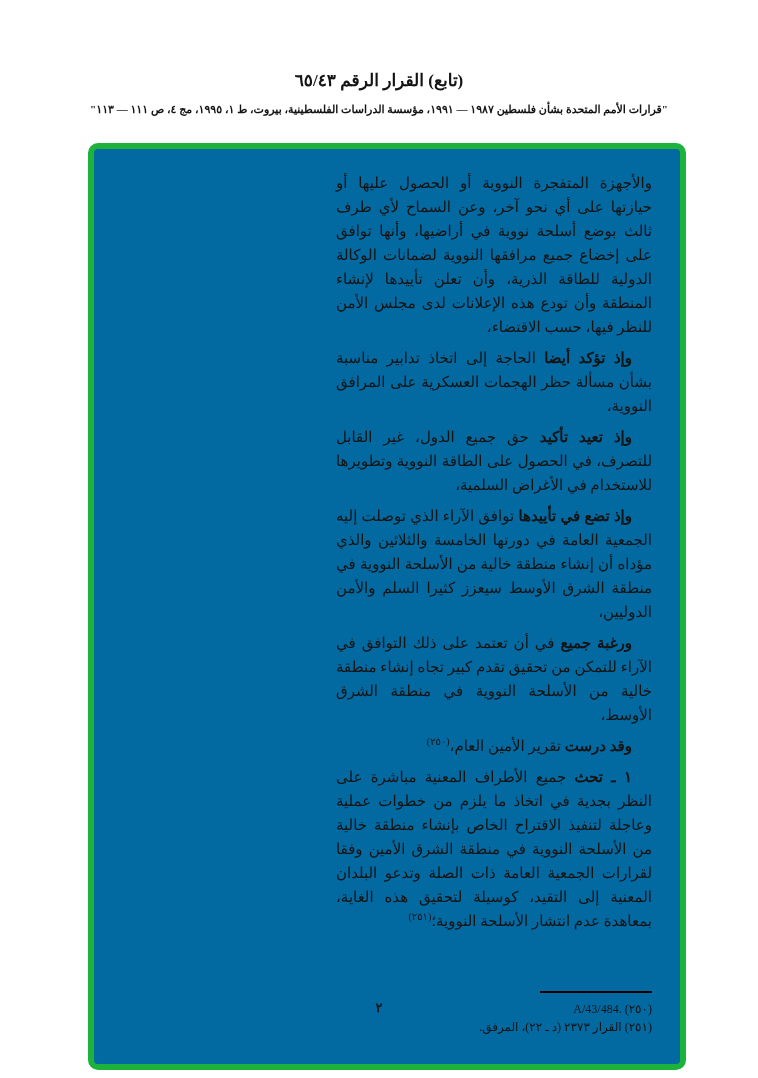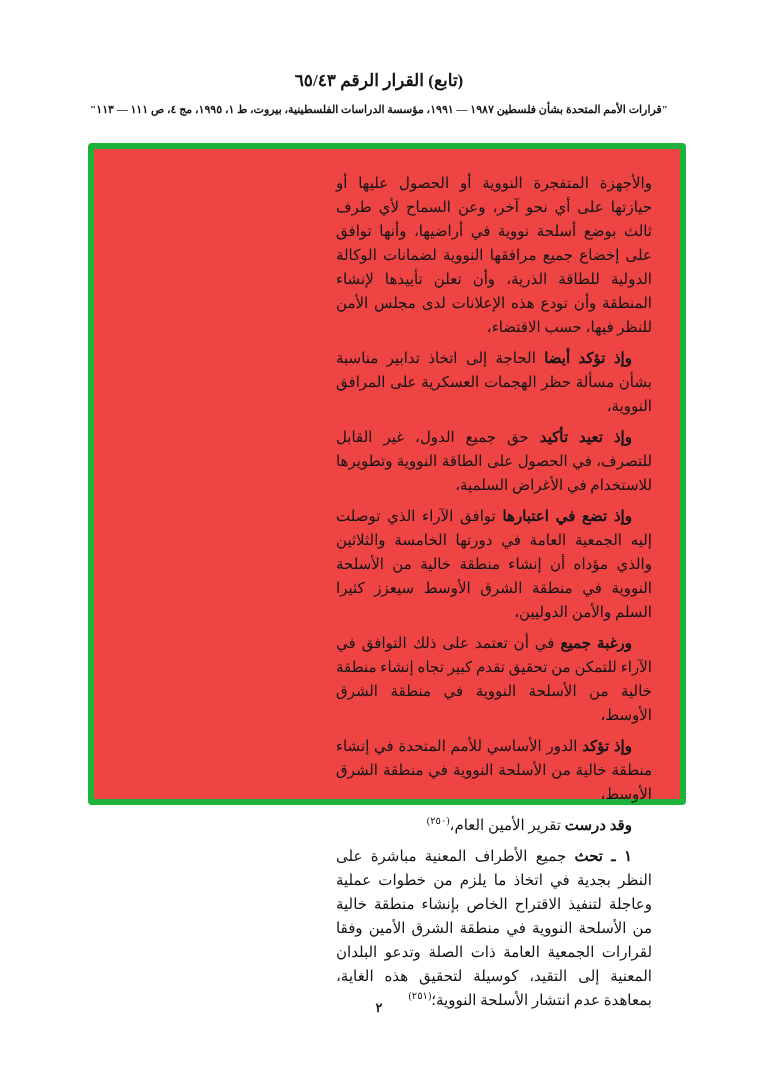--- a/index.html
+++ b/index.html
@@ -24,24 +24,24 @@
     margin-top: 12px;
     font-size: 11px;
     font-weight: bold;
     white-space: nowrap;
   }
   .frame {
     position: absolute;
     left: 88px;
     top: 143px;
     width: 598px;
-    height: 662px;
+    height: 927px;
     border: 6px solid #1cb23c;
-    border-radius: 4px;
-    background: #ef4444;
+    border-radius: 10px;
+    background: #0369a1;
   }
   .text-col {
     position: absolute;
     top: 22px;
     right: 28px;
     width: 316px;
     direction: rtl;
     text-align: justify;
     font-size: 15px;
     line-height: 24px;
@@ -91,30 +91,34 @@
   <div class="frame">
 
     <div class="text-col">
 
       <p class="para"><span>والأجهزة المتفجرة النووية أو الحصول عليها أو حيازتها على أي نحو آخر، وعن السماح لأي طرف ثالث بوضع أسلحة نووية في أراضيها، وأنها توافق على إخضاع جميع مرافقها النووية لضمانات الوكالة الدولية للطاقة الذرية، وأن تعلن تأييدها لإنشاء المنطقة وأن تودع هذه الإعلانات لدى مجلس الأمن للنظر فيها، حسب الاقتضاء،</span></p>
 
       <p class="para indent"><b>وإذ تؤكد أيضا</b><span> الحاجة إلى اتخاذ تدابير مناسبة بشأن مسألة حظر الهجمات العسكرية على المرافق النووية،</span></p>
 
       <p class="para indent"><b>وإذ تعيد تأكيد</b><span> حق جميع الدول، غير القابل للتصرف، في الحصول على الطاقة النووية وتطويرها للاستخدام في الأغراض السلمية،</span></p>
 
-      <p class="para indent"><b>وإذ تضع في اعتبارها</b><span> توافق الآراء الذي توصلت إليه الجمعية العامة في دورتها الخامسة والثلاثين والذي مؤداه أن إنشاء منطقة خالية من الأسلحة النووية في منطقة الشرق الأوسط سيعزز كثيرا السلم والأمن الدوليين،</span></p>
+      <p class="para indent"><b>وإذ تضع في تأييدها</b><span> توافق الآراء الذي توصلت إليه الجمعية العامة في دورتها الخامسة والثلاثين والذي مؤداه أن إنشاء منطقة خالية من الأسلحة النووية في منطقة الشرق الأوسط سيعزز كثيرا السلم والأمن الدوليين،</span></p>
 
       <p class="para indent"><b>ورغبة جميع</b><span> في أن تعتمد على ذلك التوافق في الآراء للتمكن من تحقيق تقدم كبير تجاه إنشاء منطقة خالية من الأسلحة النووية في منطقة الشرق الأوسط،</span></p>
 
-      <p class="para indent"><b>وإذ تؤكد</b><span> الدور الأساسي للأمم المتحدة في إنشاء منطقة خالية من الأسلحة النووية في منطقة الشرق الأوسط،</span></p>
 
       <p class="para indent"><b>وقد درست</b><span> تقرير الأمين العام،</span><sup>(٢٥٠)</sup></p>
 
       <p class="para indent"><b>١ ـ تحث</b><span> جميع الأطراف المعنية مباشرة على النظر بجدية في اتخاذ ما يلزم من خطوات عملية وعاجلة لتنفيذ الاقتراح الخاص بإنشاء منطقة خالية من الأسلحة النووية في منطقة الشرق الأمين وفقا لقرارات الجمعية العامة ذات الصلة وتدعو البلدان المعنية إلى التقيد، كوسيلة لتحقيق هذه الغاية، بمعاهدة عدم انتشار الأسلحة النووية؛</span><sup>(٢٥١)</sup></p>
 
     </div>
 
+    <div class="footnotes">
+      <div class="fn-divider"></div>
+      <div class="fn"><span>(٢٥٠)</span> <span dir="ltr">A/43/484.</span></div>
+      <div class="fn"><span>(٢٥١)</span> <span>القرار ٢٣٧٣ (د ـ ٢٢)، المرفق.</span></div>
+    </div>
 
   </div>
 
   <div class="page-num">٢</div>
 
 </div>
 
 </body></html>

